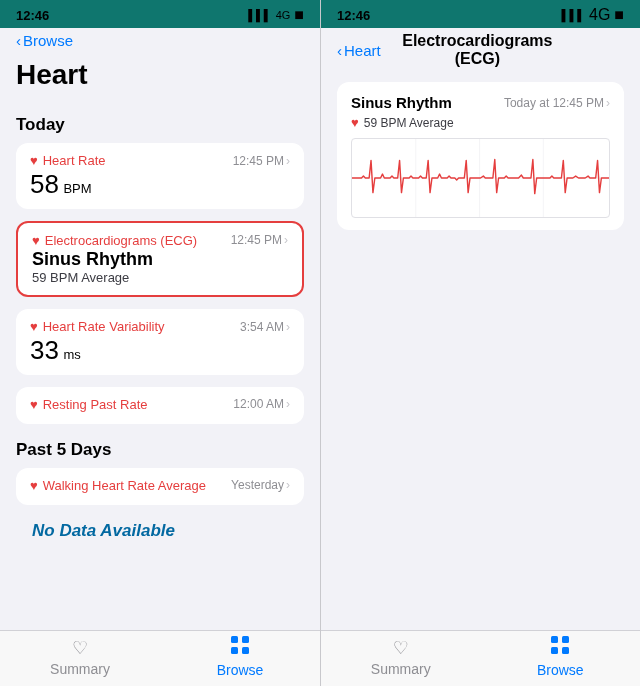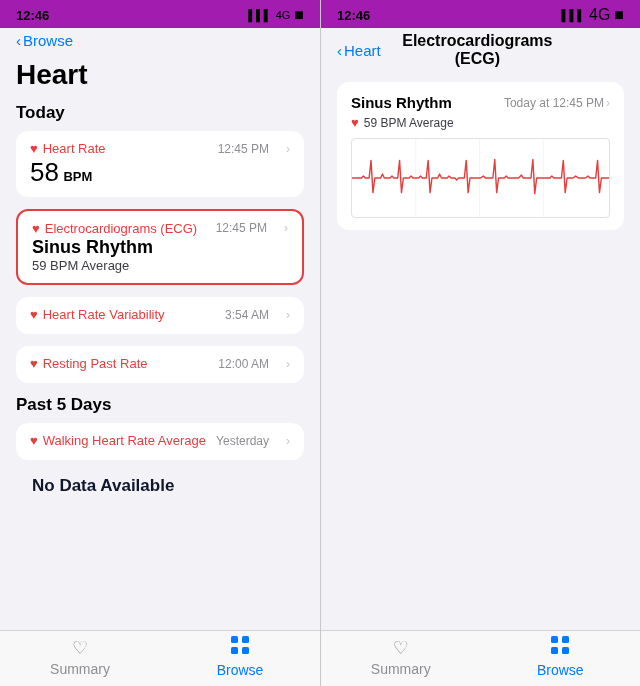--- a/index.html
+++ b/index.html
@@ -26,21 +26,21 @@
     .panel + .panel {
       border-left: 1px solid #c8c8cc;
     }
 
     
     .status-bar {
       display: flex;
       justify-content: space-between;
       align-items: center;
       padding: 6px 16px 4px;
-      background: #a21caf;
+      background: #0f766e;
       height: 28px;
     }
     .status-time {
       font-size: 13px;
       font-weight: 600;
       color: #000;
     }
     .status-icons {
       display: flex;
       align-items: center;
@@ -88,21 +88,21 @@
       padding-bottom: 60px;
     }
     .scroll-content::-webkit-scrollbar { display: none; }
 
     
     .section-label {
       font-size: 17px;
       font-weight: 600;
       color: #000;
       margin-bottom: 8px;
-      margin-top: 4px;
+      margin-top: 16px;
     }
 
     
     .card {
       background: #fff;
       border-radius: 12px;
       margin-bottom: 12px;
       overflow: hidden;
     }
 
@@ -136,37 +136,37 @@
       font-size: 13px;
       font-weight: 500;
       color: #e53e3e;
     }
 
     .metric-time {
       font-size: 12px;
       color: #8e8e93;
       display: flex;
       align-items: flex-start;
-      gap: 17px;
+      gap: 2px;
     }
 
     .chevron-right {
       color: #c7c7cc;
       font-size: 12px;
     }
 
     .metric-value {
       font-size: 26px;
       font-weight: 300;
       color: #000;
       line-height: 1.1;
     }
     .metric-unit {
       font-size: 13px;
-      font-weight: 700;
+      font-weight: 400;
       color: #000;
     }
     .metric-sub {
       font-size: 13px;
       color: #3c3c43;
       margin-top: 1px;
     }
 
     
     .card-highlighted {
@@ -285,22 +285,23 @@
     
     .ecg-grid-line {
       stroke: #e8e8ec;
       stroke-width: 0.5;
     }
 
     
     .no-data-label {
       font-size: 17px;
       font-weight: 600;
-      color: #0f172a;
+      color: #0369a1;
       padding: 4px 16px 8px;
+      font-style: italic;
     }
   </style>
 </head>
 <body>
 
 <div class="panel">
 
   <div class="status-bar">
     <span class="status-time">12:46</span>
     <div class="status-icons">
@@ -363,20 +364,24 @@
       <div class="card-item">
         <div class="card-item-header">
           <div class="card-item-left">
             <span class="heart-icon">♥</span>
             <span class="metric-name">Heart Rate Variability</span>
           </div>
           <div class="metric-time">
             <span>3:54 AM</span>
             <span class="chevron-right">›</span>
           </div>
+        </div>
+        <div>
+          <span class="metric-value">33</span>
+          <span class="metric-unit"> ms</span>
         </div>
       </div>
     </div>
 
     <div class="card">
       <div class="card-item">
         <div class="card-item-header">
           <div class="card-item-left">
             <span class="heart-icon">♥</span>
             <span class="metric-name">Resting Past Rate</span>

